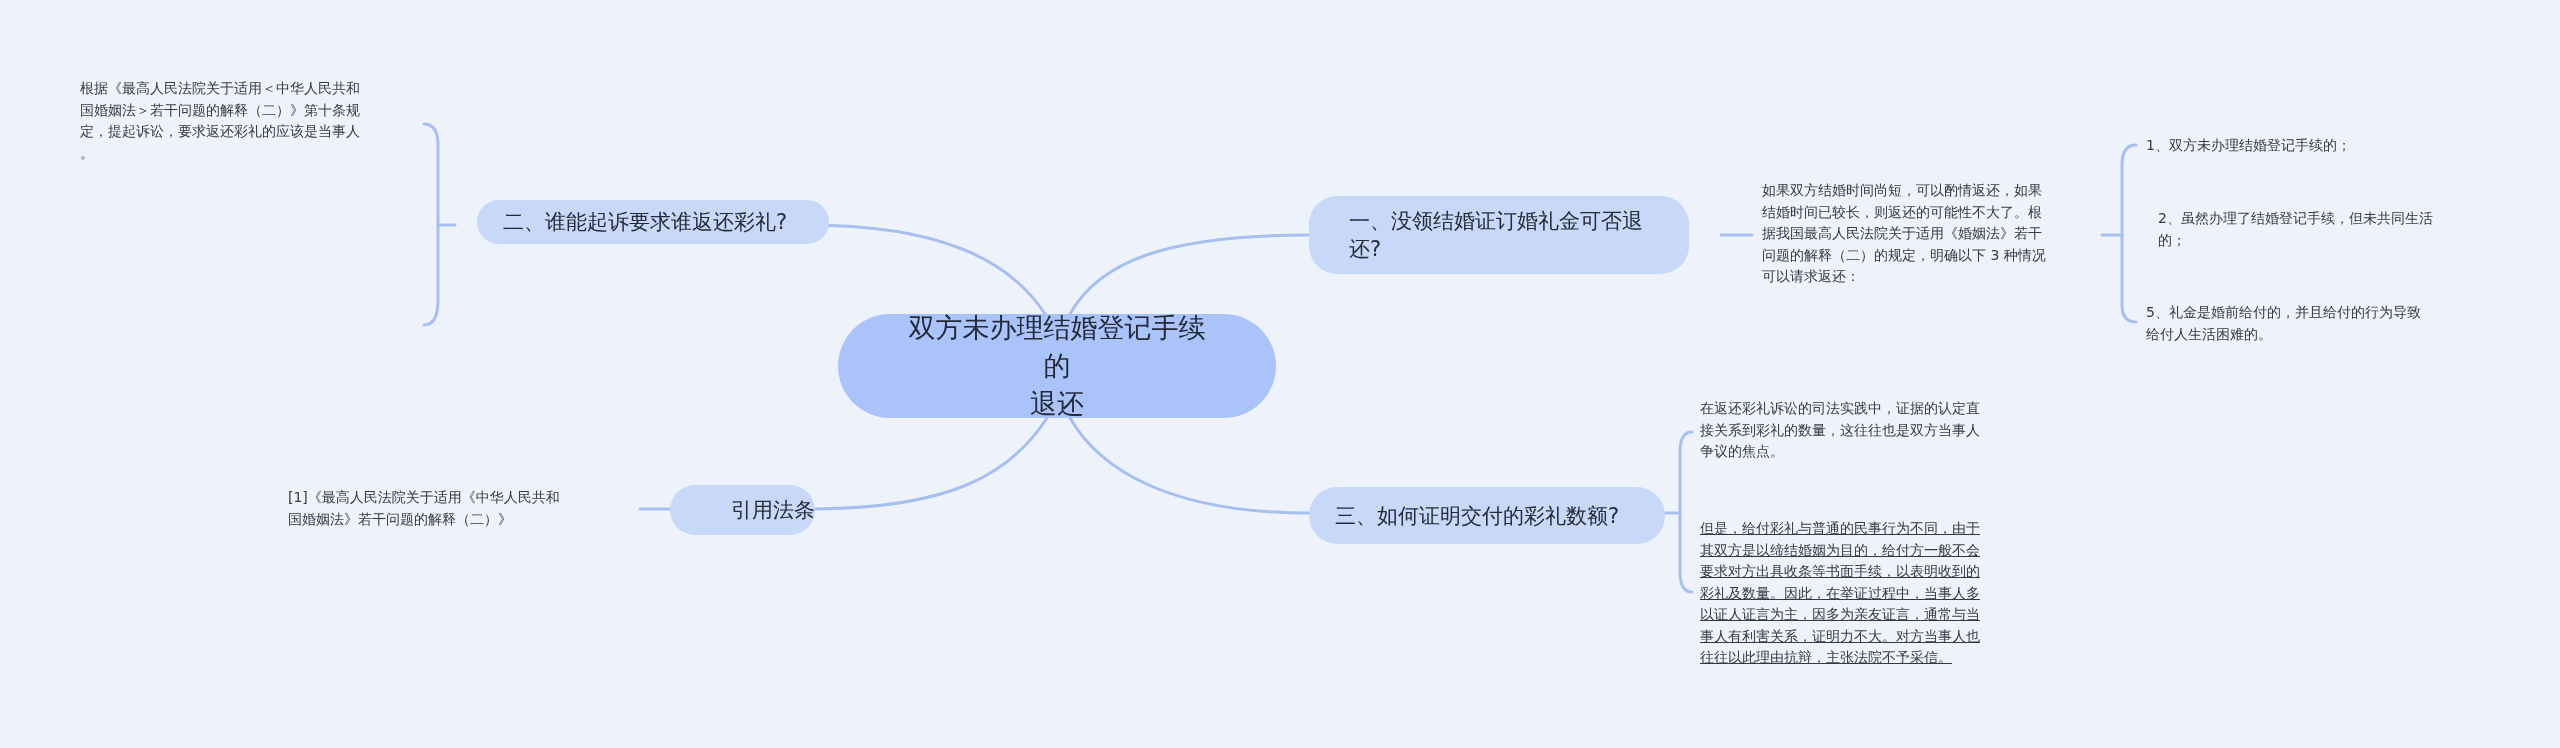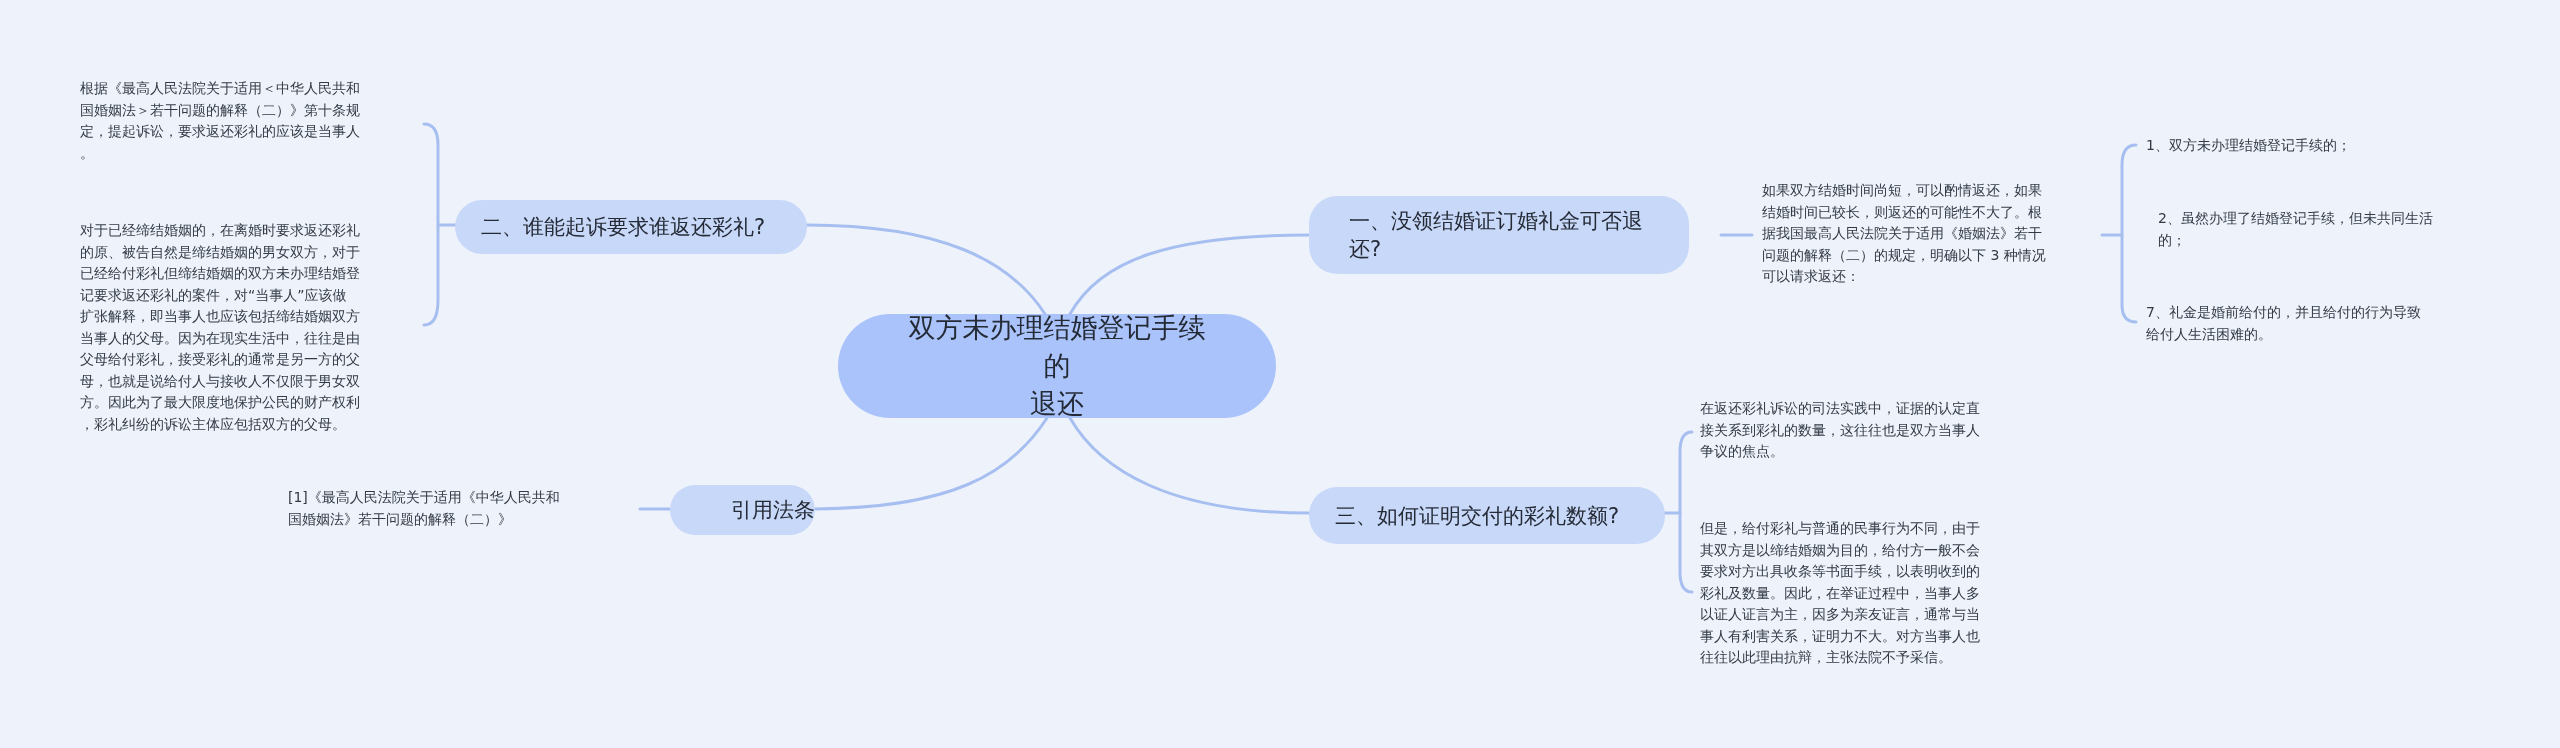--- a/index.html
+++ b/index.html
@@ -40,21 +40,21 @@
       text-align: center;
       justify-content: center;
       padding: 0 60px;
     }
     .topic {
       background: #c8d8f9;
       font-size: 21px;
       line-height: 28px;
       border-radius: 28px;
     }
-    .t2 { left: 455px; top: 200px; width: 352px; height: 54px; padding: 12px 26px; }
+    .t2 { left: 477px; top: 200px; width: 352px; height: 44px; padding: 12px 26px; }
     .t-ref { left: 670px; top: 485px; width: 145px; height: 50px; padding: 0; justify-content: flex-end; }
     .t1 { left: 1309px; top: 196px; width: 380px; height: 78px; padding: 0 40px; align-items: center; }
     .t3 { left: 1309px; top: 487px; width: 356px; height: 57px; padding: 0 26px; }
     .leaf {
       position: absolute;
       font-size: 14px;
       line-height: 21.5px;
       color: #333a45;
       white-space: pre-wrap;
     }
@@ -97,58 +97,48 @@
     </div>
   </div>
 
   <div class="node topic t2">
     <span>二、谁能起诉要求谁返还彩礼?</span>
   </div>
   <div class="leaf" style="left:80px; top:78px; width:340px;">根据《最高人民法院关于适用＜中华人民共和
 国婚姻法＞若干问题的解释（二）》第十条规
 定，提起诉讼，要求返还彩礼的应该是当事人
 。</div>
-  <div class="leaf" style="left:80px; top:220px; width:340px;">对于已经缔结婚姻的，在离婚时要求返还彩礼
-的原、被告自然是缔结婚姻的男女双方，对于
-已经给付彩礼但缔结婚姻的双方未办理结婚登
-记要求返还彩礼的案件，对“当事人”应该做
-扩张解释，即当事人也应该包括缔结婚姻双方
-当事人的父母。因为在现实生活中，往往是由
-父母给付彩礼，接受彩礼的通常是另一方的父
-母，也就是说给付人与接收人不仅限于男女双
-方。因此为了最大限度地保护公民的财产权利
-，彩礼纠纷的诉讼主体应包括双方的父母。</div>
 
   <div class="node topic t-ref">
     <span>引用法条</span>
   </div>
   <div class="leaf" style="left:288px; top:487px; width:340px;">[1]《最高人民法院关于适用《中华人民共和
 国婚姻法》若干问题的解释（二）》</div>
 
   <div class="node topic t1">
     <span style="display:block; width:330px;">一、没领结婚证订婚礼金可否退还?</span>
   </div>
   <div class="leaf" style="left:1762px; top:180px; width:340px;">如果双方结婚时间尚短，可以酌情返还，如果
 结婚时间已较长，则返还的可能性不大了。根
 据我国最高人民法院关于适用《婚姻法》若干
 问题的解释（二）的规定，明确以下 3 种情况
 可以请求返还：</div>
   <div class="leaf" style="left:2146px; top:135px; width:340px;">1、双方未办理结婚登记手续的；</div>
   <div class="leaf" style="left:2146px; top:208px; width:340px;margin-left:12px;">2、虽然办理了结婚登记手续，但未共同生活
 的；</div>
-  <div class="leaf" style="left:2146px; top:302px; width:340px;">7、礼金是婚前给付的，并且给付的行为导致
+  <div class="leaf" style="left:2146px; top:302px; width:340px;">5、礼金是婚前给付的，并且给付的行为导致
 给付人生活困难的。</div>
 
   <div class="node topic t3">
     <span>三、如何证明交付的彩礼数额?</span>
   </div>
   <div class="leaf" style="left:1700px; top:398px; width:340px;">在返还彩礼诉讼的司法实践中，证据的认定直
 接关系到彩礼的数量，这往往也是双方当事人
 争议的焦点。</div>
-  <div class="leaf" style="left:1700px; top:518px; width:340px;">但是，给付彩礼与普通的民事行为不同，由于
+  <div class="leaf" style="left:1700px; top:518px; width:340px;text-decoration:underline;">但是，给付彩礼与普通的民事行为不同，由于
 其双方是以缔结婚姻为目的，给付方一般不会
 要求对方出具收条等书面手续，以表明收到的
 彩礼及数量。因此，在举证过程中，当事人多
 以证人证言为主，因多为亲友证言，通常与当
 事人有利害关系，证明力不大。对方当事人也
 往往以此理由抗辩，主张法院不予采信。</div>
 
 </div>
 
 </body></html>

